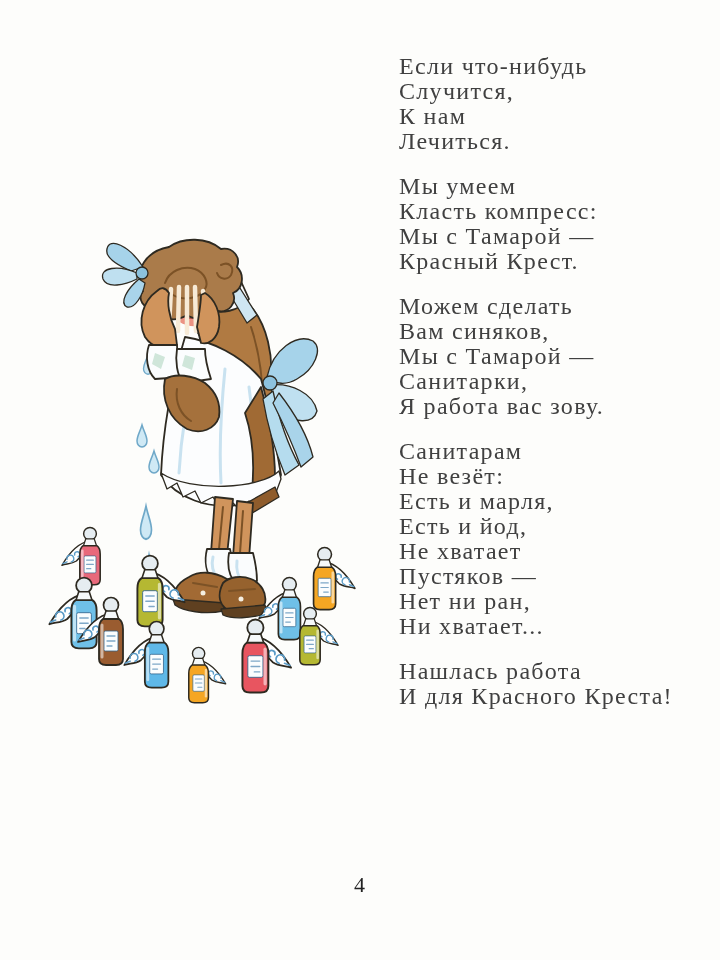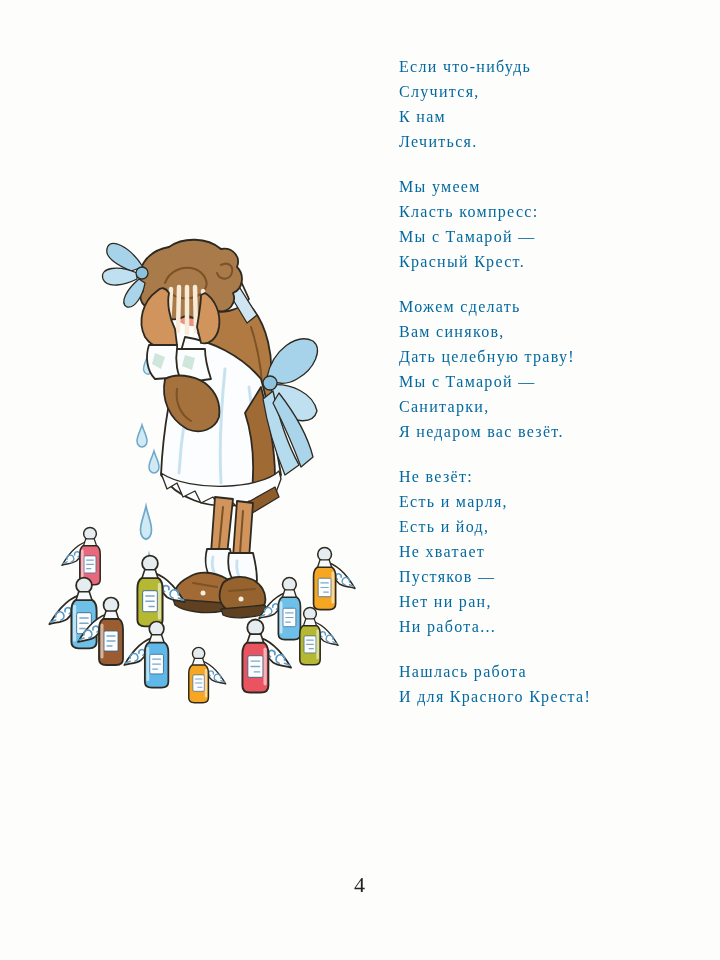--- a/index.html
+++ b/index.html
@@ -8,21 +8,21 @@
     background:#ffffff;
     font-family:"Liberation Serif","DejaVu Serif",serif;
   }
   .page{
     position:relative;width:720px;height:960px;
     background:#fdfdfb;overflow:hidden;
   }
   .illustration{position:absolute;left:25px;top:227px;margin:0;width:350px;height:480px;}
   .poem{
     position:absolute;left:399px;top:54px;
-    color:#0369a1;font-size:16px;line-height:25px;letter-spacing:1.3px;
+    color:#404040;font-size:24px;line-height:25px;letter-spacing:1.3px;
   }
   .stanza{margin:0 0 20px 0;}
   .poem p{margin:0;white-space:nowrap;}
   .page-number{
     position:absolute;top:872px;left:0;width:720px;text-align:center;
     font-size:22px;color:#222222;letter-spacing:1px;
   }
   
   .ol{stroke:#2e2a21;stroke-width:1.8;stroke-linejoin:round;stroke-linecap:round;}
   .thin{stroke-width:1.3;}
@@ -186,33 +186,33 @@
     </div>
     <div class="stanza">
       <p>Мы умеем</p>
       <p>Класть компресс:</p>
       <p>Мы с Тамарой —</p>
       <p>Красный Крест.</p>
     </div>
     <div class="stanza">
       <p>Можем сделать</p>
       <p>Вам синяков,</p>
-      <p>Дать целебную траву!</p>
       <p>Мы с Тамарой —</p>
       <p>Санитарки,</p>
-      <p>Я недаром вас везёт.</p>
-    </div>
-    <div class="stanza">
+      <p>Я работа вас зову.</p>
+    </div>
+    <div class="stanza">
+      <p>Санитарам</p>
       <p>Не везёт:</p>
       <p>Есть и марля,</p>
       <p>Есть и йод,</p>
       <p>Не хватает</p>
       <p>Пустяков —</p>
       <p>Нет ни ран,</p>
-      <p>Ни работа...</p>
+      <p>Ни хватает...</p>
     </div>
     <div class="stanza">
       <p>Нашлась работа</p>
       <p>И для Красного Креста!</p>
     </div>
   </div>
 
   <div class="page-number">4</div>
 
 </div>

